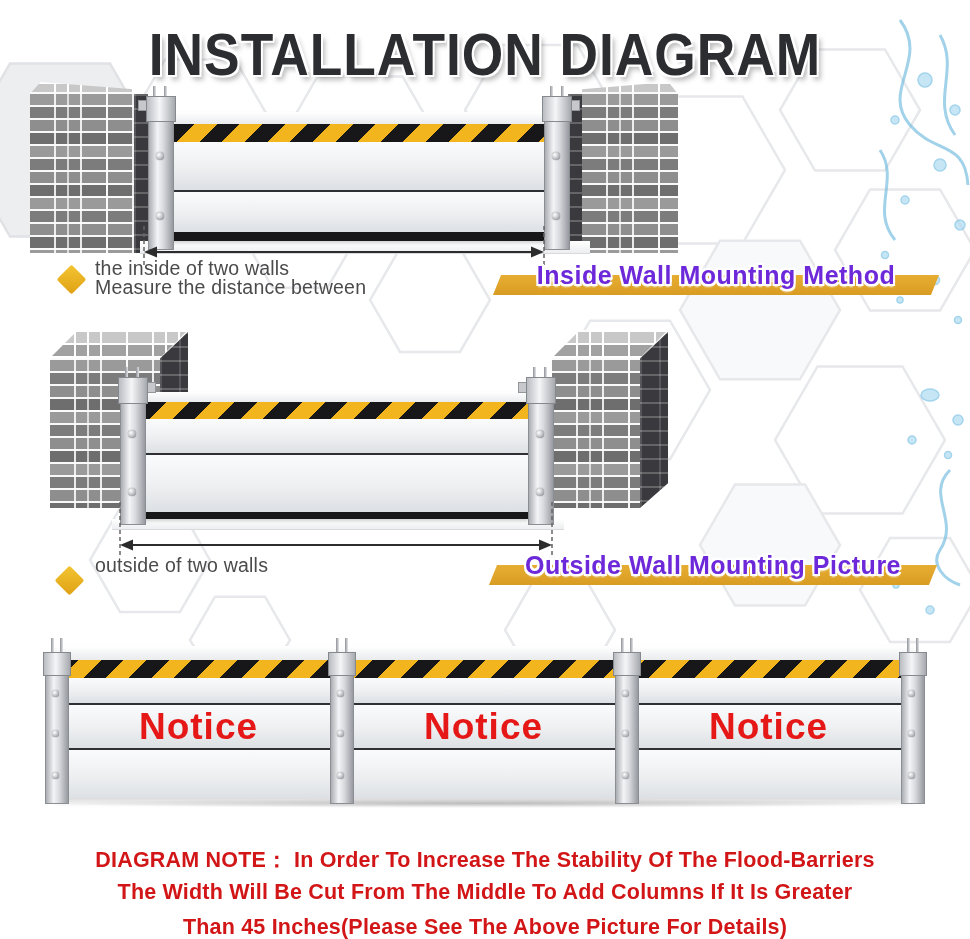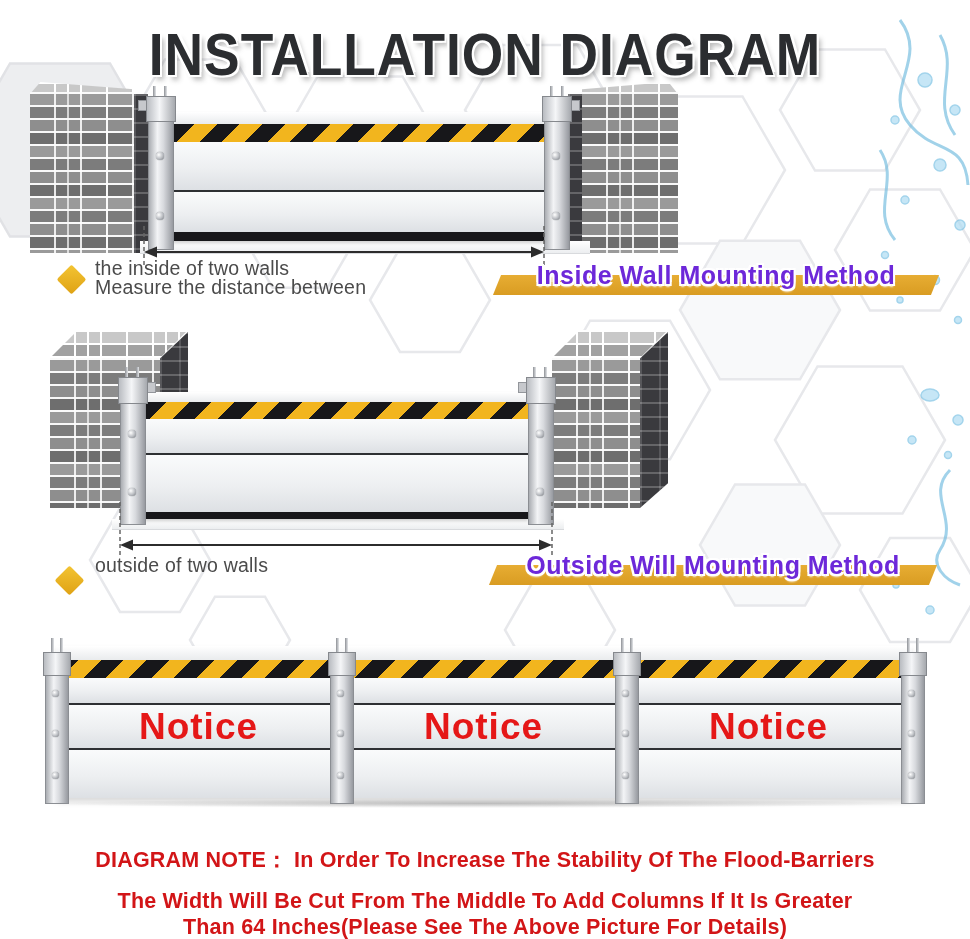--- a/index.html
+++ b/index.html
@@ -239,21 +239,21 @@
       <polygon points="12,43 25,37.5 25,48.5"></polygon>
       <polygon points="444,43 431,37.5 431,48.5"></polygon>
     </svg>
 
     <div class="diamond" style="left:59px;top:570px;"></div>
     <div class="measure" style="left:95px;top:556px;">
       <div>outside of two walls</div>
     </div>
 
     <div class="banner" style="left:493px;top:551px;width:440px;height:38px;">
-      <span class="banner-label">Outside Will Mounting Method</span>
+      <span class="banner-label">Outside Wall Mounting Picture</span>
     </div>
   </div>
 
   <div>
     <div class="ground-shadow"></div>
 
     <div class="fb-panel-wrap">
       <div class="rail" style="top:0;height:14px;"></div>
       <div class="hazard" style="top:14px;height:18px;"></div>
       <div class="panel" style="top:32px;height:25px;"></div>
@@ -296,17 +296,17 @@
     <div class="pin" style="left:916px;top:638px;height:14px;"></div>
     <div class="post" style="left:901px;top:652px;width:22px;height:150px;"></div>
     <div class="cap" style="left:899px;top:652px;width:26px;height:22px;"></div>
     <div class="screw" style="left:908px;top:690px;width:7px;height:7px;"></div>
     <div class="screw" style="left:908px;top:730px;width:7px;height:7px;"></div>
     <div class="screw" style="left:908px;top:772px;width:7px;height:7px;"></div>
   </div>
 
   <div>
     <div class="note" style="top:845px;">DIAGRAM NOTE：  In Order To Increase The Stability Of The Flood-Barriers</div>
-    <div class="note" style="top:880px;margin-top:9px;">The Width Will Be Cut From The Middle To Add Columns If It Is Greater</div>
-    <div class="note" style="top:915px;">Than 64 Inches(Please See The Above Picture For Details)</div>
+    <div class="note" style="top:880px;">The Width Will Be Cut From The Middle To Add Columns If It Is Greater</div>
+    <div class="note" style="top:915px;">Than 45 Inches(Please See The Above Picture For Details)</div>
   </div>
 
 </div>
 
 </body></html>

